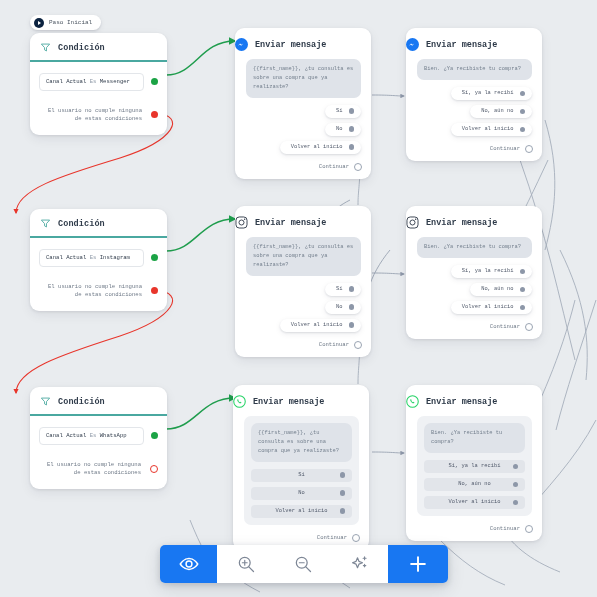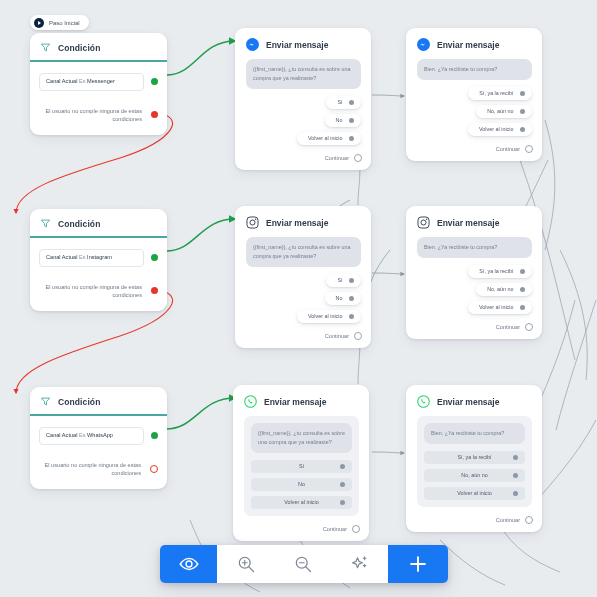--- a/index.html
+++ b/index.html
@@ -2,21 +2,21 @@
 <html><head>
 <meta charset="utf-8">
 <style>
   html,body{margin:0;padding:0;}
   body{
     width:597px;height:597px;overflow:hidden;position:relative;
     background:#e9ecef;
     font-family:"Liberation Sans", sans-serif;
     -webkit-font-smoothing:antialiased;
   }
-  #canvas{position:absolute;inset:0;width:597px;height:455px;}
+  #canvas{position:absolute;inset:0;width:597px;height:455px;font-family:Liberation Mono, monospace;}
   svg.edges{position:absolute;left:0;top:0;width:597px;height:597px;pointer-events:none;}
 
   
   .node{
     position:absolute;background:#ffffff;border-radius:9px;
     box-shadow:0 1px 3px rgba(22,34,51,.10),0 4px 12px rgba(22,34,51,.07);
   }
 
   
   .cond{width:137px;}
@@ -41,21 +41,21 @@
   .dot.red-hollow{background:transparent;border:1.4px solid #e8352b;width:6px;height:6px;}
   .cond-else{
     margin-top:16px;display:flex;align-items:center;
   }
   .cond-else .txt{
     flex:1;text-align:right;font-size:5.6px;color:#6d7886;line-height:1.5;padding-right:2px;
   }
 
   
   .msg{width:136px;}
-  .msg-head{display:flex;align-items:center;gap:7px;padding:10px 10px 8px 11px;}
+  .msg-head{display:flex;align-items:center;gap:7px;padding:10px 10px 8px 0;}
   .msg-title{font-size:8.5px;color:#2f3b4a;font-weight:600;}
   .chan-ico{width:13px;height:13px;flex:none;display:block;}
   .msg-body{padding:0 10px 2px 11px;}
   .bubble{
     background:#dfe3e9;color:#737f8d;border-radius:7px;
     font-size:5.4px;line-height:1.65;padding:6px 7px;
   }
   
   .pills{margin-top:7px;display:flex;flex-direction:column;align-items:flex-end;gap:5px;}
   .pill{

